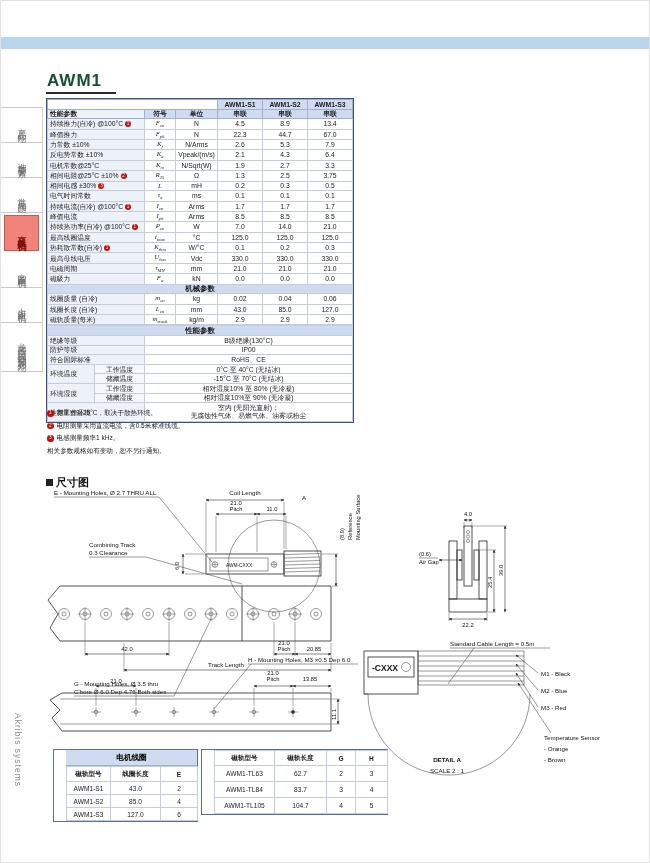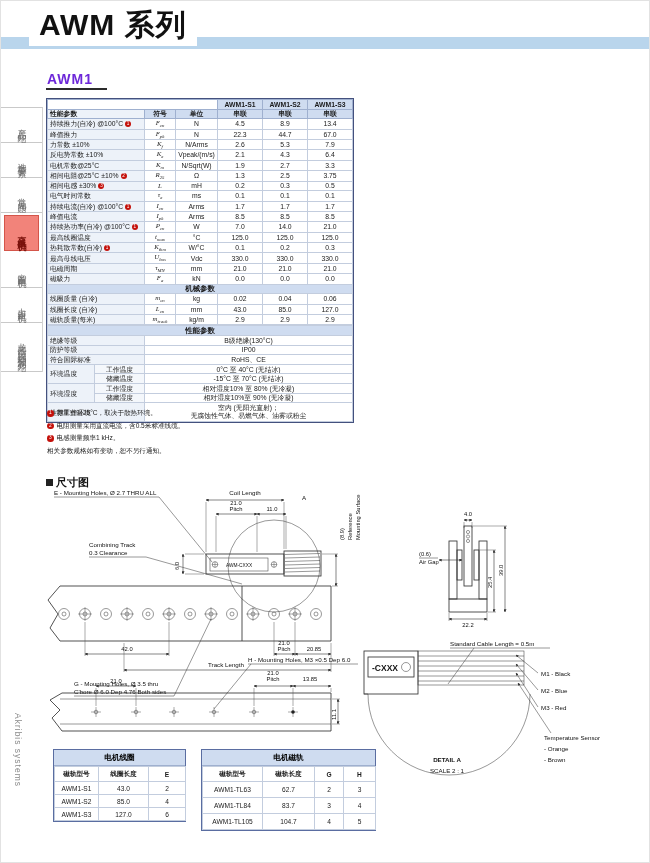--- a/index.html
+++ b/index.html
@@ -14,22 +14,22 @@
         border-right:1px solid #d2d2d2;}
   .tab{display:flex;justify-content:center;align-items:center;padding:13px 0;
         border-bottom:1px solid #c9c9c9;background:#fff;cursor:pointer;}
   .tab-label{writing-mode:vertical-rl;text-orientation:upright;font-size:9px;color:#6f6f6f;
         letter-spacing:2px;line-height:1;}
   .tab.active{background:#f2837a;border:1px solid #d4554a;margin:2px 3px;border-bottom:1px solid #d4554a;}
   .tab.active .tab-label{color:#7a120c;font-weight:bold;}
   .brand-vert{position:absolute;left:12px;top:712px;writing-mode:vertical-rl;
         font-size:8.5px;color:#8a8a8a;letter-spacing:1px;}
   
-  .model-title{position:absolute;left:45px;top:70px;margin:0;font-size:14px;font-weight:bold;
-        color:#6d28d9;border-bottom:2px solid #2b2b2b;padding:0 14px 1px 1px;letter-spacing:1px;}
+  .model-title{position:absolute;left:45px;top:70px;margin:0;font-size:17px;font-weight:bold;
+        color:#14532d;border-bottom:2px solid #2b2b2b;padding:0 14px 1px 1px;letter-spacing:1px;}
   
   .tblwrap{position:absolute;left:45px;top:97px;width:306px;border:1px solid #44517e;}
   table.spec,table.other{border-collapse:collapse;table-layout:fixed;width:305px;font-size:6.8px;color:#1a1a1a;}
   table.spec td,table.other td{border:1px solid #c3cdde;height:8.6px;padding:0 2px;line-height:1.05;
         overflow:hidden;white-space:nowrap;}
   .spec .hdr td,.sect td{background:#cfdcf0;font-weight:bold;border:1px solid #9fb0cf;}
   .spec td.empty{background:#fff;}
   .spec td.model,.spec td.wiring{text-align:center;}
   .spec td.lbl,.other td.lbl{background:#edf2f9;}
   .spec td.sym{text-align:center;font-style:italic;font-family:"Liberation Serif",serif;}
@@ -53,35 +53,34 @@
   svg.drawing{position:absolute;left:45px;top:487px;}
   .ln{stroke:#333;stroke-width:.85;fill:none;}
   .thin{stroke:#444;stroke-width:.55;fill:none;}
   .dim{stroke:#333;stroke-width:.6;marker-start:url(#a1);marker-end:url(#a1);}
   .ext{stroke:#555;stroke-width:.5;}
   .t{font:6.2px "Liberation Sans",sans-serif;fill:#111;}
   .ts{font:5.8px "Liberation Sans",sans-serif;fill:#111;}
   .tc{text-anchor:middle;}
   .tb{font-weight:bold;}
   
-  .btable{position:absolute;border:1px solid #5a6da1;background:#fff;}
+  .btable{position:absolute;border:1px solid #5a6da1;background:#fff;padding-left:12px;}
   .btable table{border-collapse:collapse;table-layout:fixed;width:100%;font-size:6.6px;color:#1a1a1a;}
   .btable .title{background:#cfdcf0;font-weight:bold;text-align:center;font-size:7.6px;
         height:15px;border-bottom:1px solid #9fb0cf;line-height:15px;}
   .btable th{font-weight:bold;height:12px;border:1px solid #c3cdde;text-align:center;}
   .btable td{height:10px;border:1px solid #c3cdde;text-align:center;}
   .btable.t2 td{height:13px;}
 </style>
 </head>
 <body>
 
 <div class="page">
 
   <div class="topbar"></div>
-  <div class="series-title">AWM 系列</div>
 
   <nav class="sidebar" id="sidebar">
       <div class="tab">
         <span class="tab-label">产品介绍</span>
       </div>
       <div class="tab">
         <span class="tab-label">选型要素</span>
       </div>
       <div class="tab">
         <span class="tab-label">常见问题</span>
@@ -678,21 +677,20 @@
           </tr>
           <tr class="brow">
             <td>AWM1-S3</td>
             <td>127.0</td>
             <td>6</td>
           </tr>
         </tbody>
       </table>
   </div>
   <div class="btable t2" style="left:200px;top:748px;width:173px;">
-    <div class="title">电机磁轨</div>
     <table>
         <colgroup>
           <col style="width:60px">
           <col style="width:52px">
           <col style="width:29px">
           <col style="width:32px">
         </colgroup>
       <tbody id="track-body">
           <tr class="bhdr">
             <th>磁轨型号</th>

